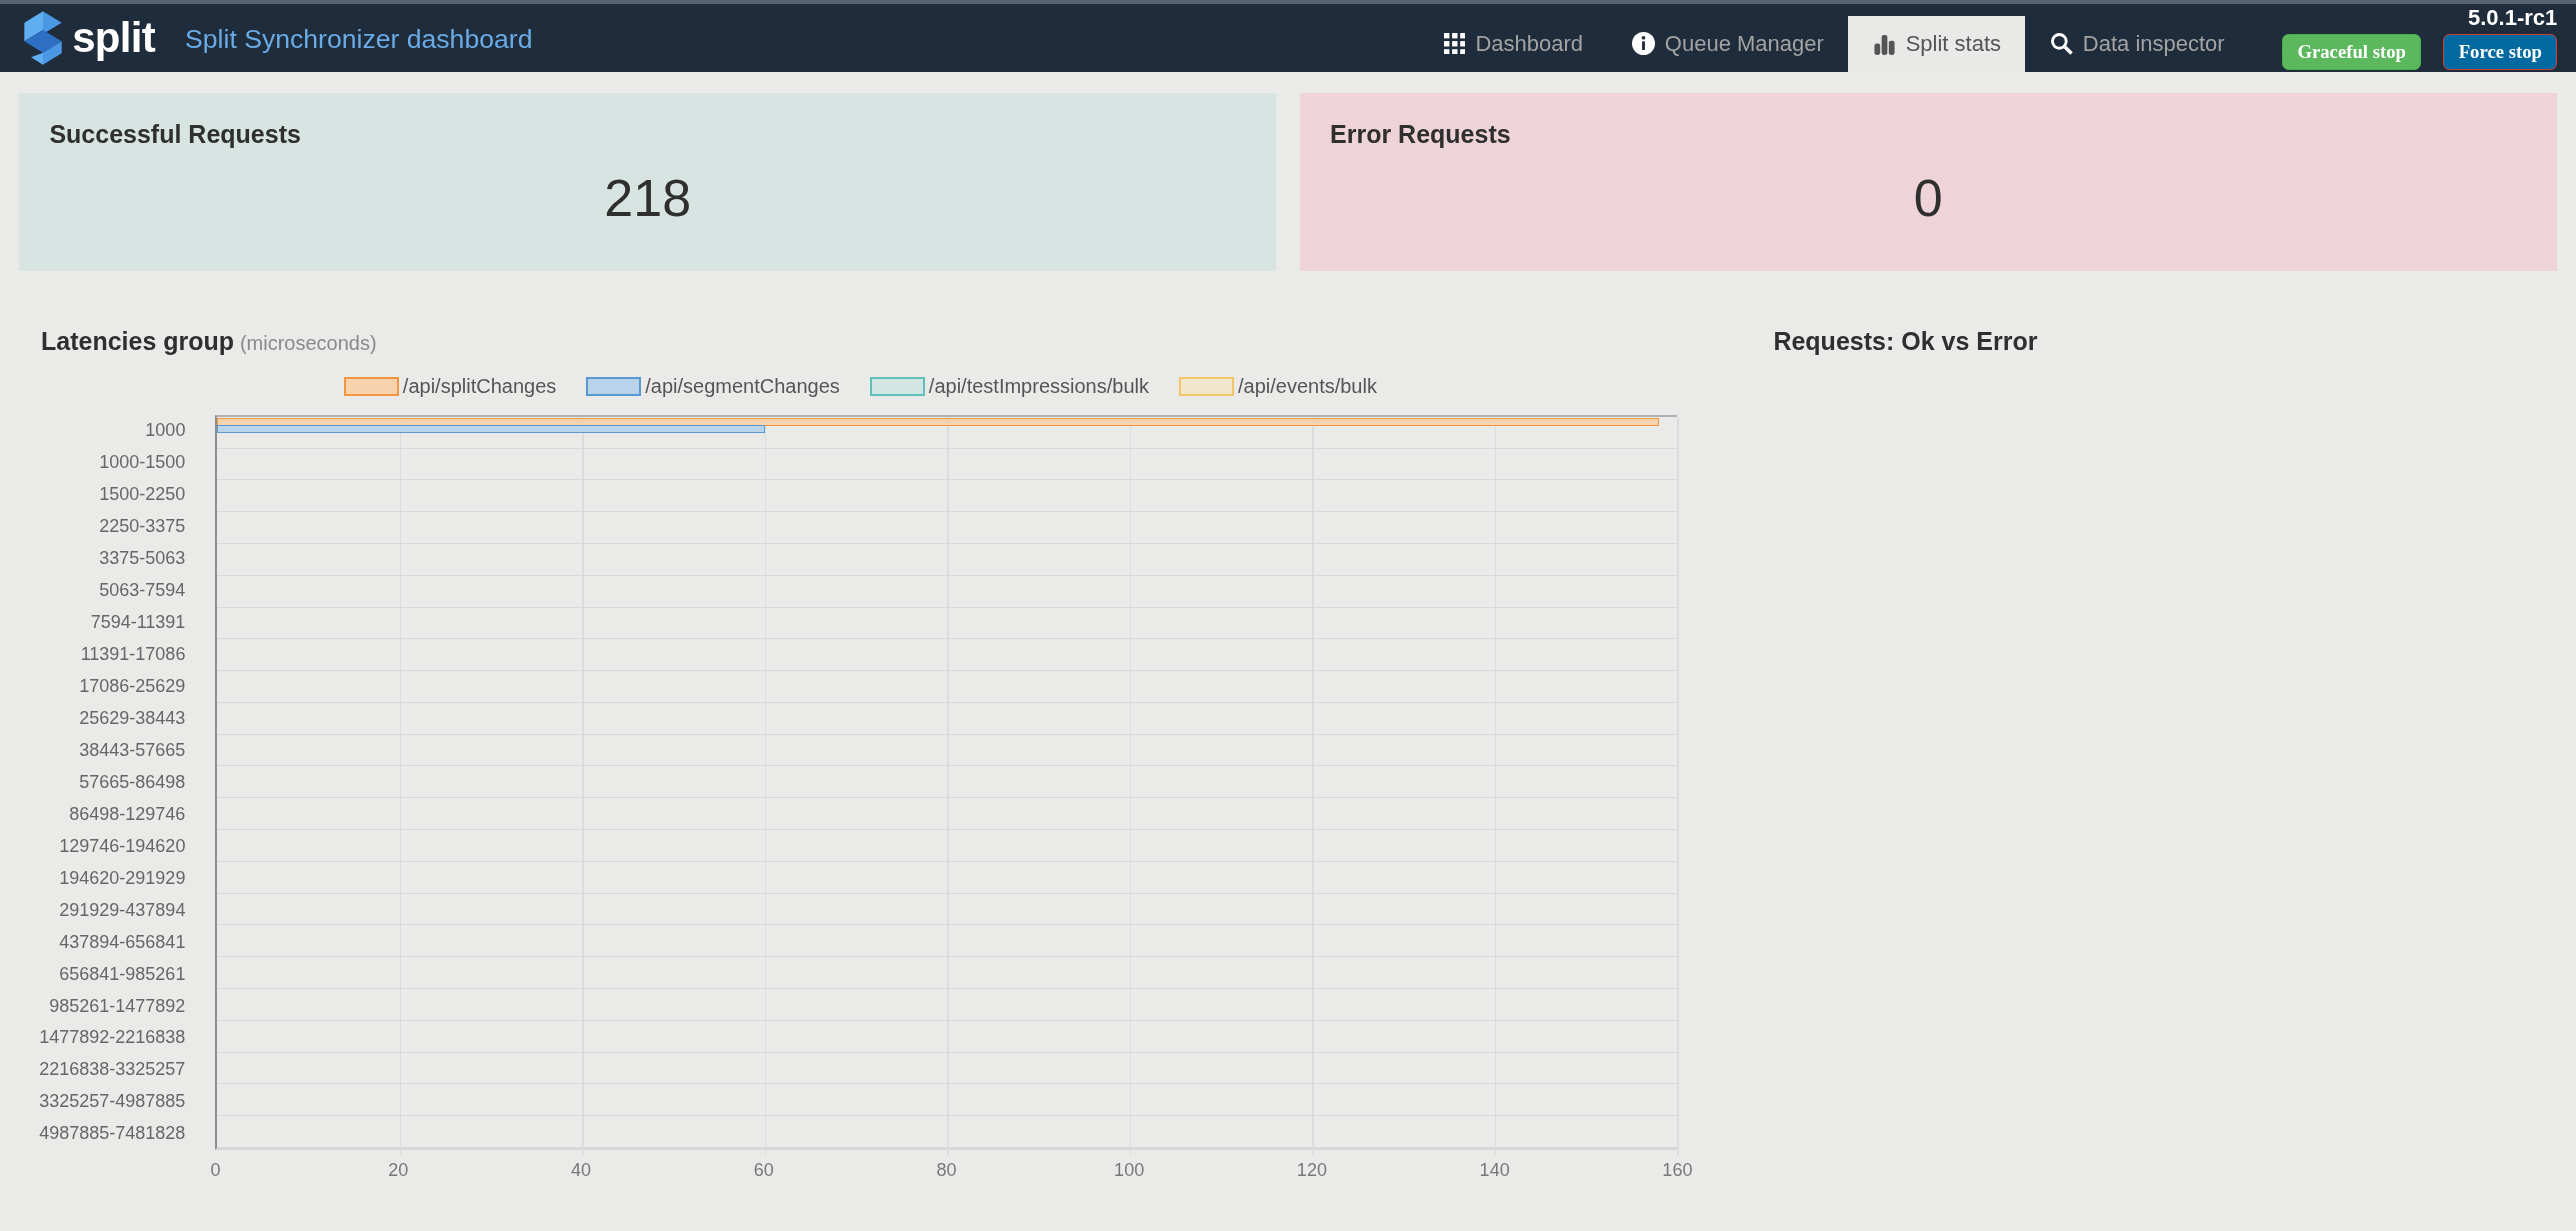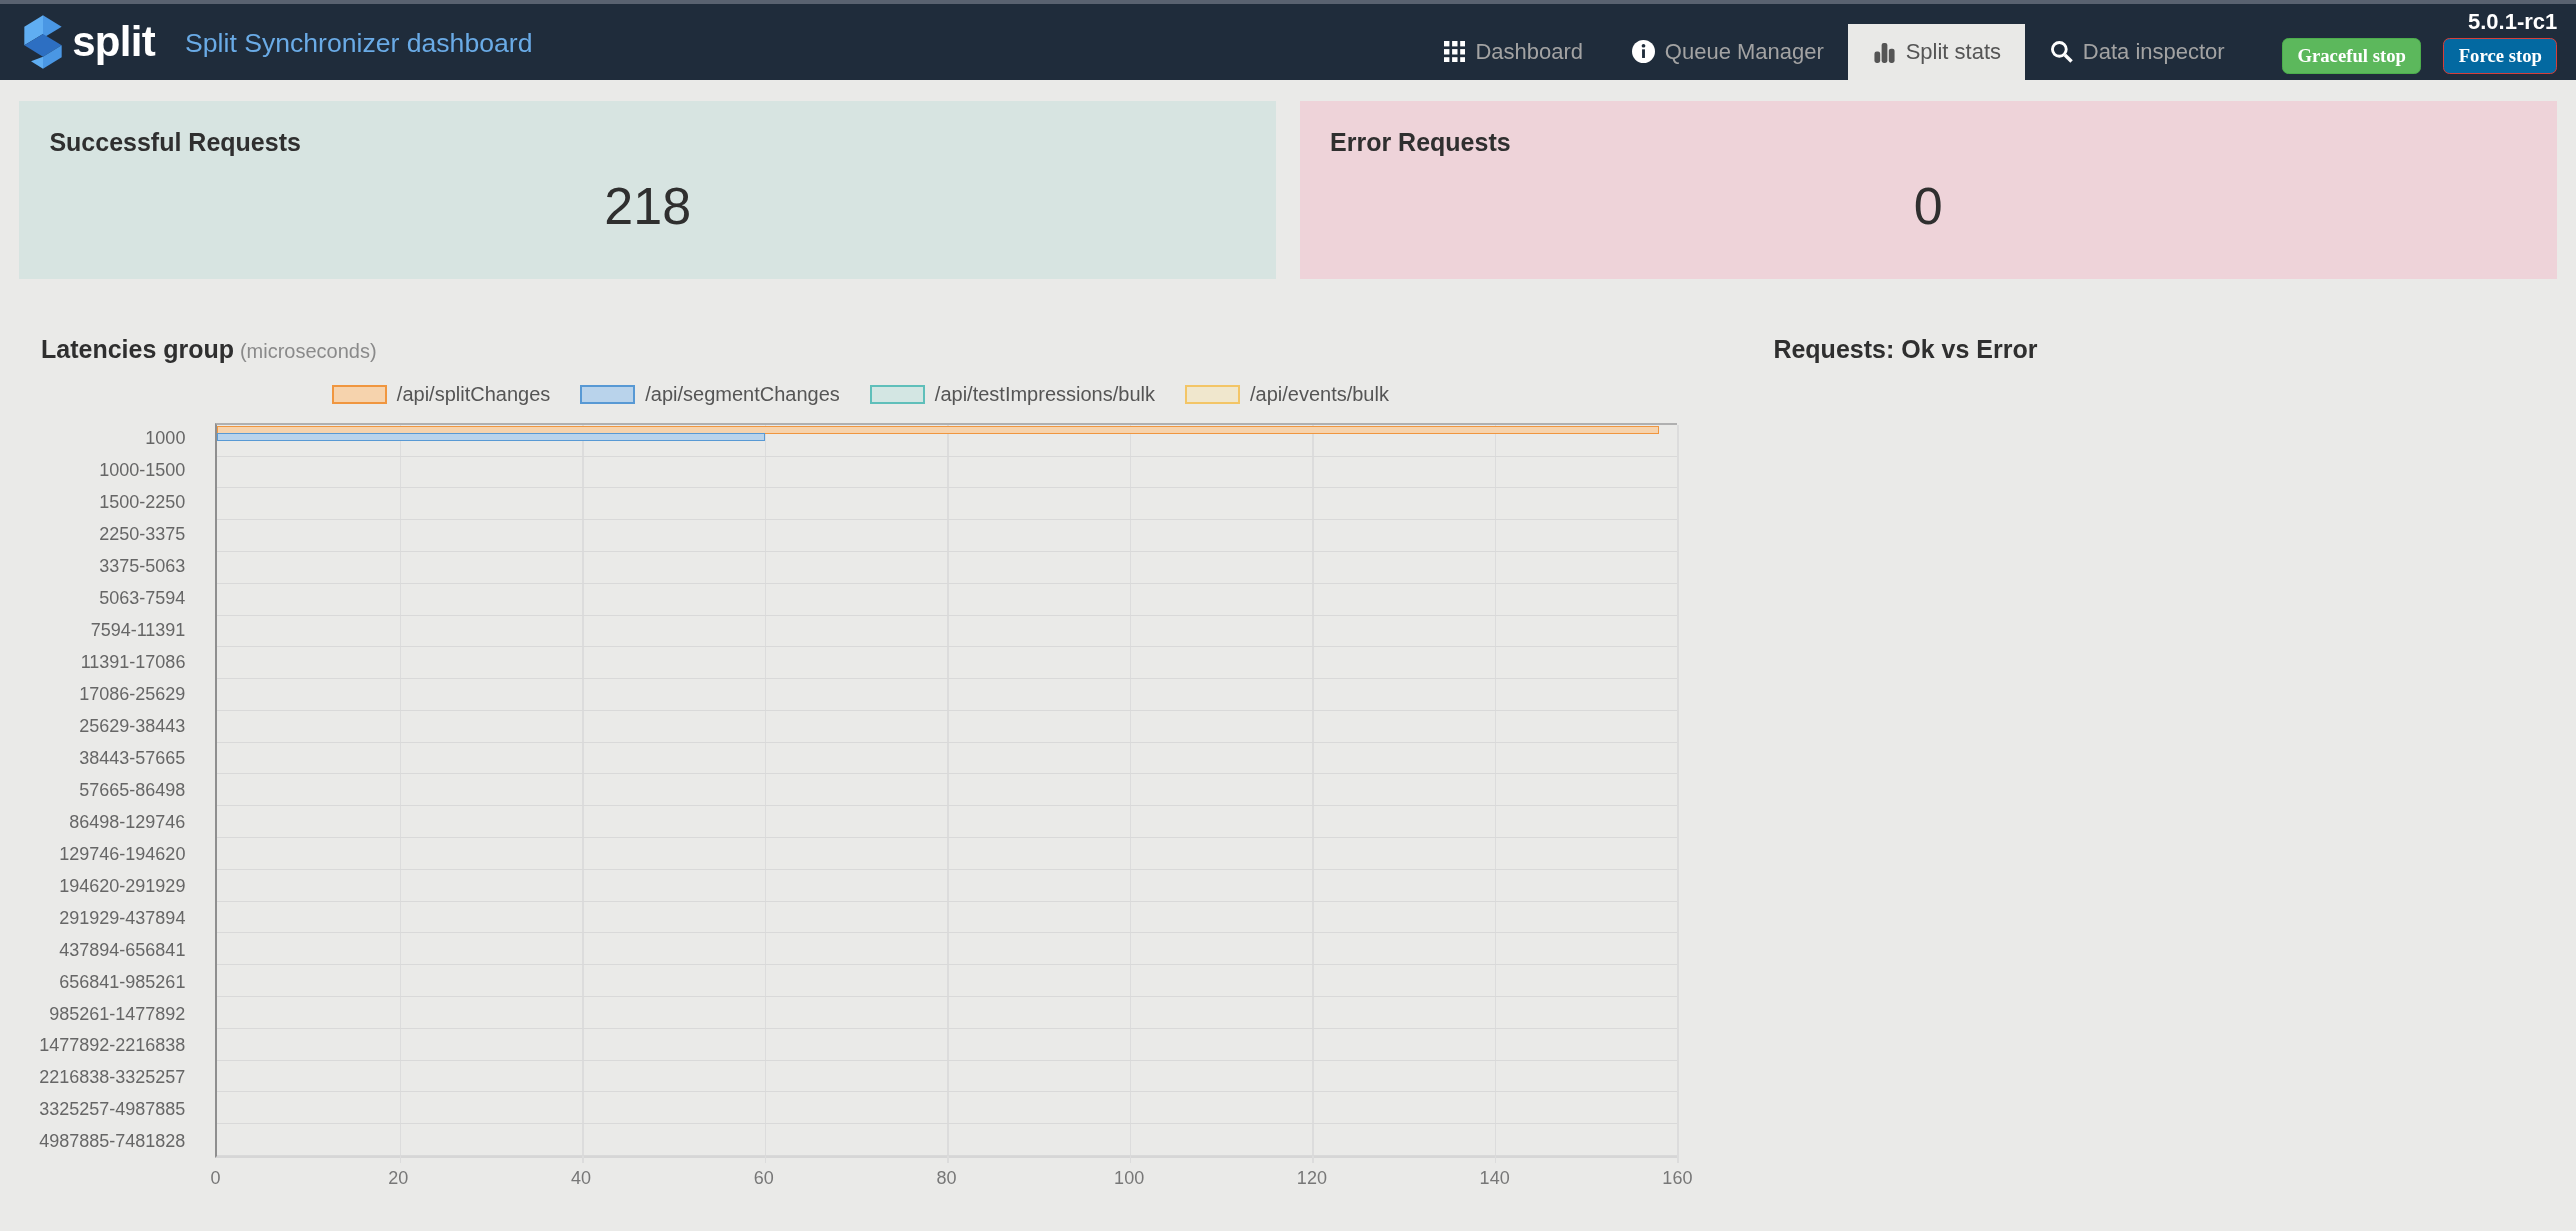--- a/index.html
+++ b/index.html
@@ -8,21 +8,21 @@
     font-family: "Liberation Sans", "DejaVu Sans", sans-serif;
     background: #eaeae8;
     color: #333;
   }
 
   
   .top-strip { height: 3.6px; background: #596270; }
 
   
   .navbar {
-    height: 76px;
+    height: 68px;
     background: #1f2c3b;
     display: flex;
     align-items: stretch;
     padding-left: 21.6px;
   }
   .brand { display: flex; align-items: center; }
   .brand svg { height: 56px; width: 42px; }
   .brand-name {
     color: #ffffff; font-size: 42px; font-weight: bold;
     margin-left: 8.6px; letter-spacing: -0.7px;
@@ -68,21 +68,21 @@
   .charts-row { display: flex; margin-top: 56px; }
   .chart-col-left { width: 1682px; flex: none; }
   .chart-col-right { flex: 1; padding-left: 72px; }
   .section-title { font-size: 25px; font-weight: bold; color: #2f2f2f; margin-left: 21.6px; }
   .section-title .subtitle { font-size: 20px; font-weight: normal; color: #8a8a8a; margin-left: 5.8px; }
 
   .legend {
     display: flex; justify-content: center; align-items: center;
     gap: 30px; margin-top: 18.7px;
   }
-  .legend-item { display: flex; align-items: center; gap: 10px; }
+  .legend-item { display: flex; align-items: center; gap: 4px; }
   .legend-swatch {
     width: 55px; height: 18.7px; border: 2.2px solid; display: inline-block;
   }
   .legend-label { font-size: 20px; color: #555; }
 
   .chart-grid {
     display: grid;
     grid-template-columns: 196px 1462px;
     margin-top: 17px;
   }

